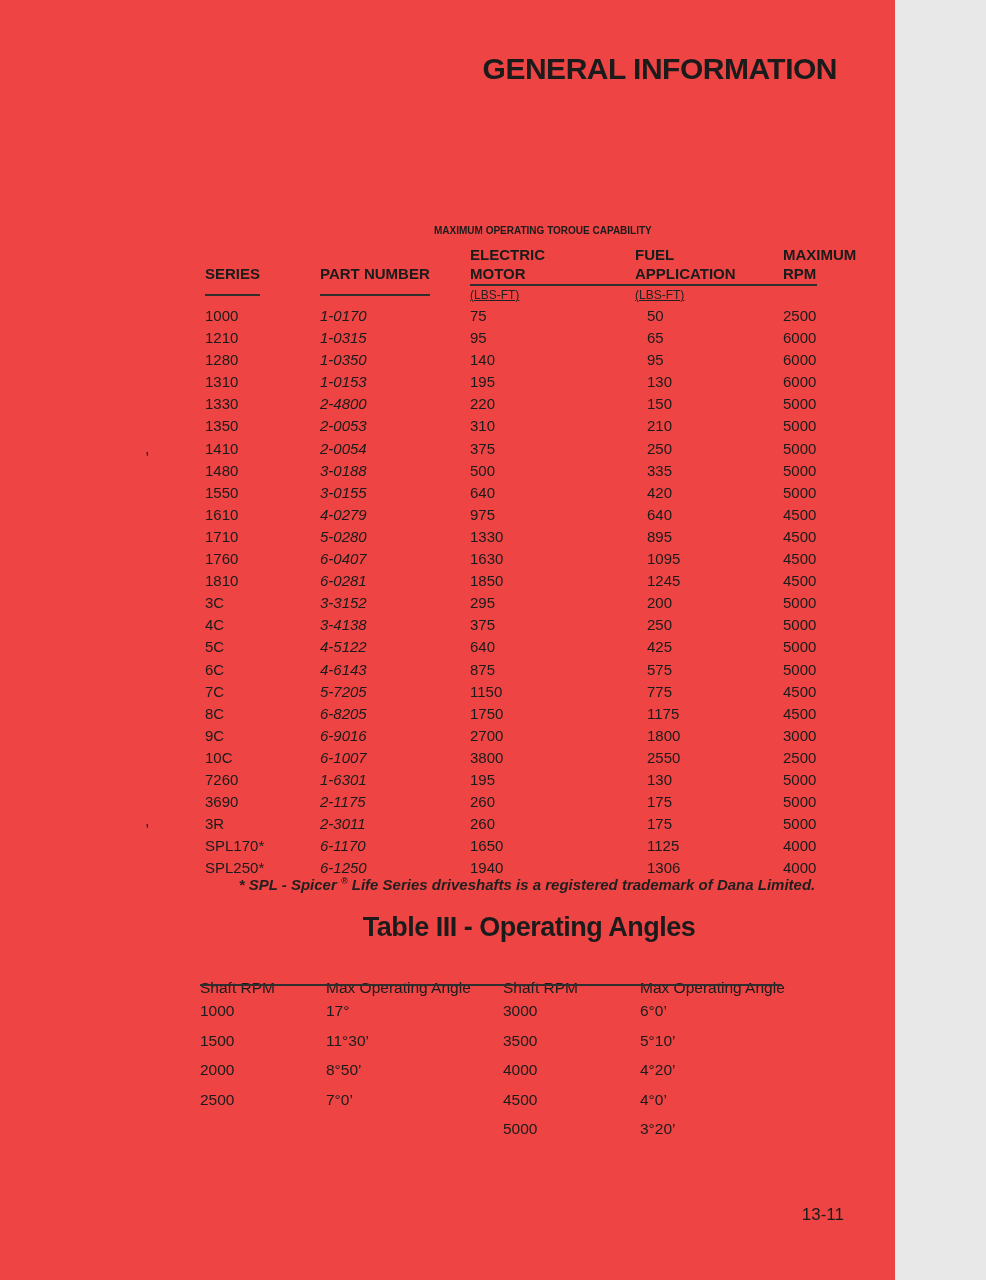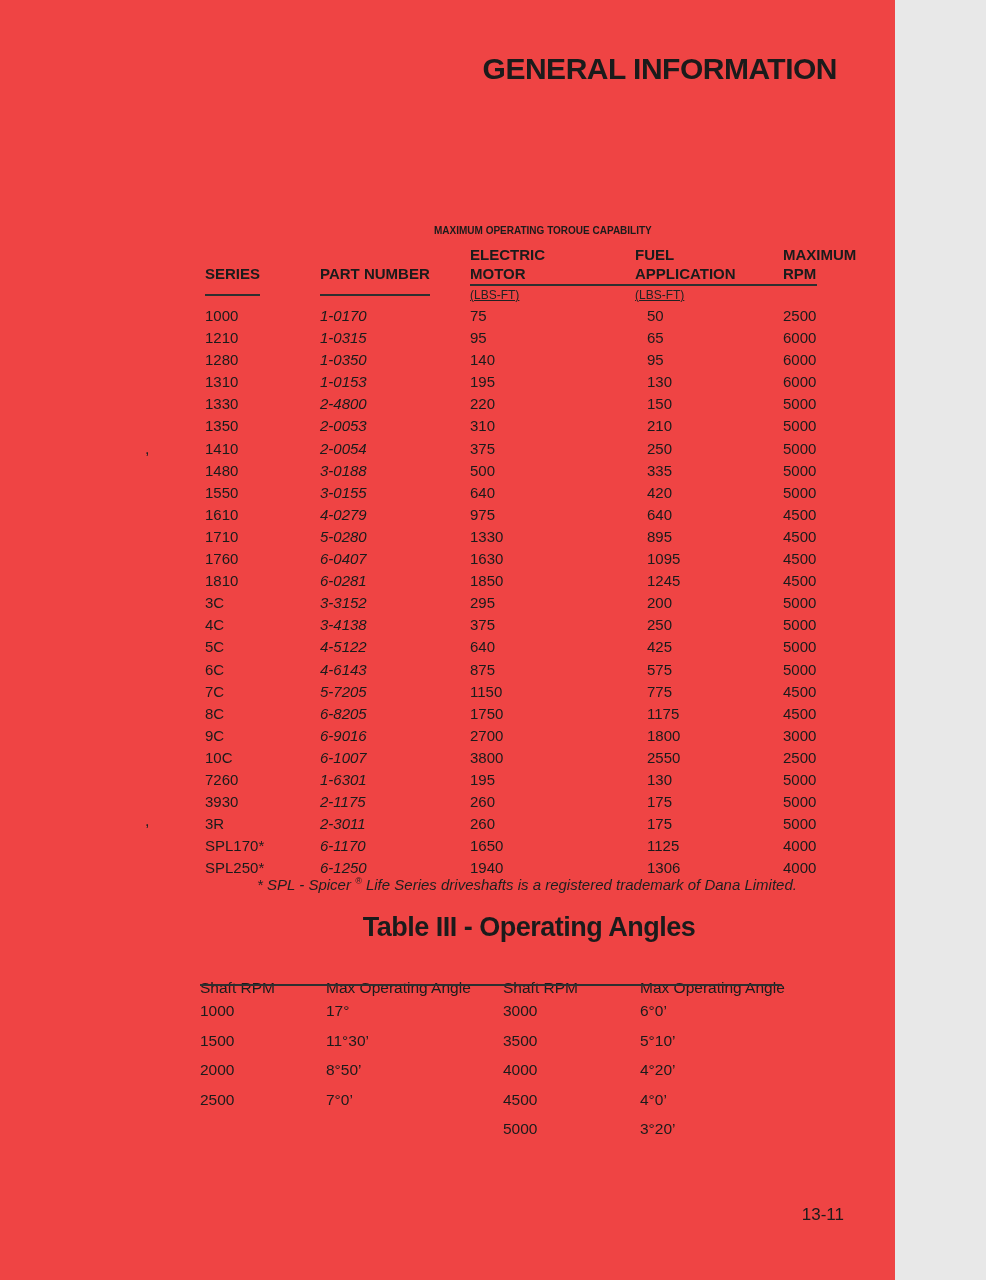--- a/index.html
+++ b/index.html
@@ -33,21 +33,21 @@
   .t2-rule{position:absolute;top:284px;left:470px;width:347px;height:2px;background:#2f2f2f;}
   .t2-units{position:absolute;top:288px;font-size:12px;color:#222;text-decoration:underline;}
   
   .t2-rows{position:absolute;top:305px;left:205px;width:660px;}
   .t2-row{position:relative;height:22.1px;}
   .t2-c{position:absolute;top:0;line-height:22.1px;font-size:15px;white-space:nowrap;}
   .c0{left:0;}.c1{left:115px;font-style:italic;}.c2{left:265px;}.c3{left:428px;margin-left:14px;}.c4{left:578px;}
   
   .footnote{
     position:absolute;top:876px;left:527px;transform:translateX(-50%);
-    font-size:15px;font-style:italic;white-space:nowrap;color:#1f1f1f;
+    font-size:15px;font-style:italic;white-space:nowrap;color:#1f1f1f;font-weight:bold;
   }
   .footnote sup{font-size:9px;}
   
   .t3-title{
     position:absolute;top:912px;left:529px;transform:translateX(-50%);
     font-size:27px;font-weight:bold;letter-spacing:-0.5px;white-space:nowrap;
   }
   .t3-head{position:absolute;top:965px;left:200px;width:582px;height:19px;margin-top:14px;}
   .t3-hc{position:absolute;top:0;font-size:15.5px;line-height:18px;white-space:nowrap;}
   .t3-rule{position:absolute;top:984px;left:200px;width:582px;height:2px;background:#2f2f2f;}
@@ -242,21 +242,21 @@
         <span class="t2-c c4">2500</span>
       </div>
       <div class="t2-row">
         <span class="t2-c c0">7260</span>
         <span class="t2-c c1">1-6301</span>
         <span class="t2-c c2">195</span>
         <span class="t2-c c3">130</span>
         <span class="t2-c c4">5000</span>
       </div>
       <div class="t2-row">
-        <span class="t2-c c0">3930</span>
+        <span class="t2-c c0">3690</span>
         <span class="t2-c c1">2-1175</span>
         <span class="t2-c c2">260</span>
         <span class="t2-c c3">175</span>
         <span class="t2-c c4">5000</span>
       </div>
       <div class="t2-row">
         <span class="t2-c c0">3R</span>
         <span class="t2-c c1">2-3011</span>
         <span class="t2-c c2">260</span>
         <span class="t2-c c3">175</span>

